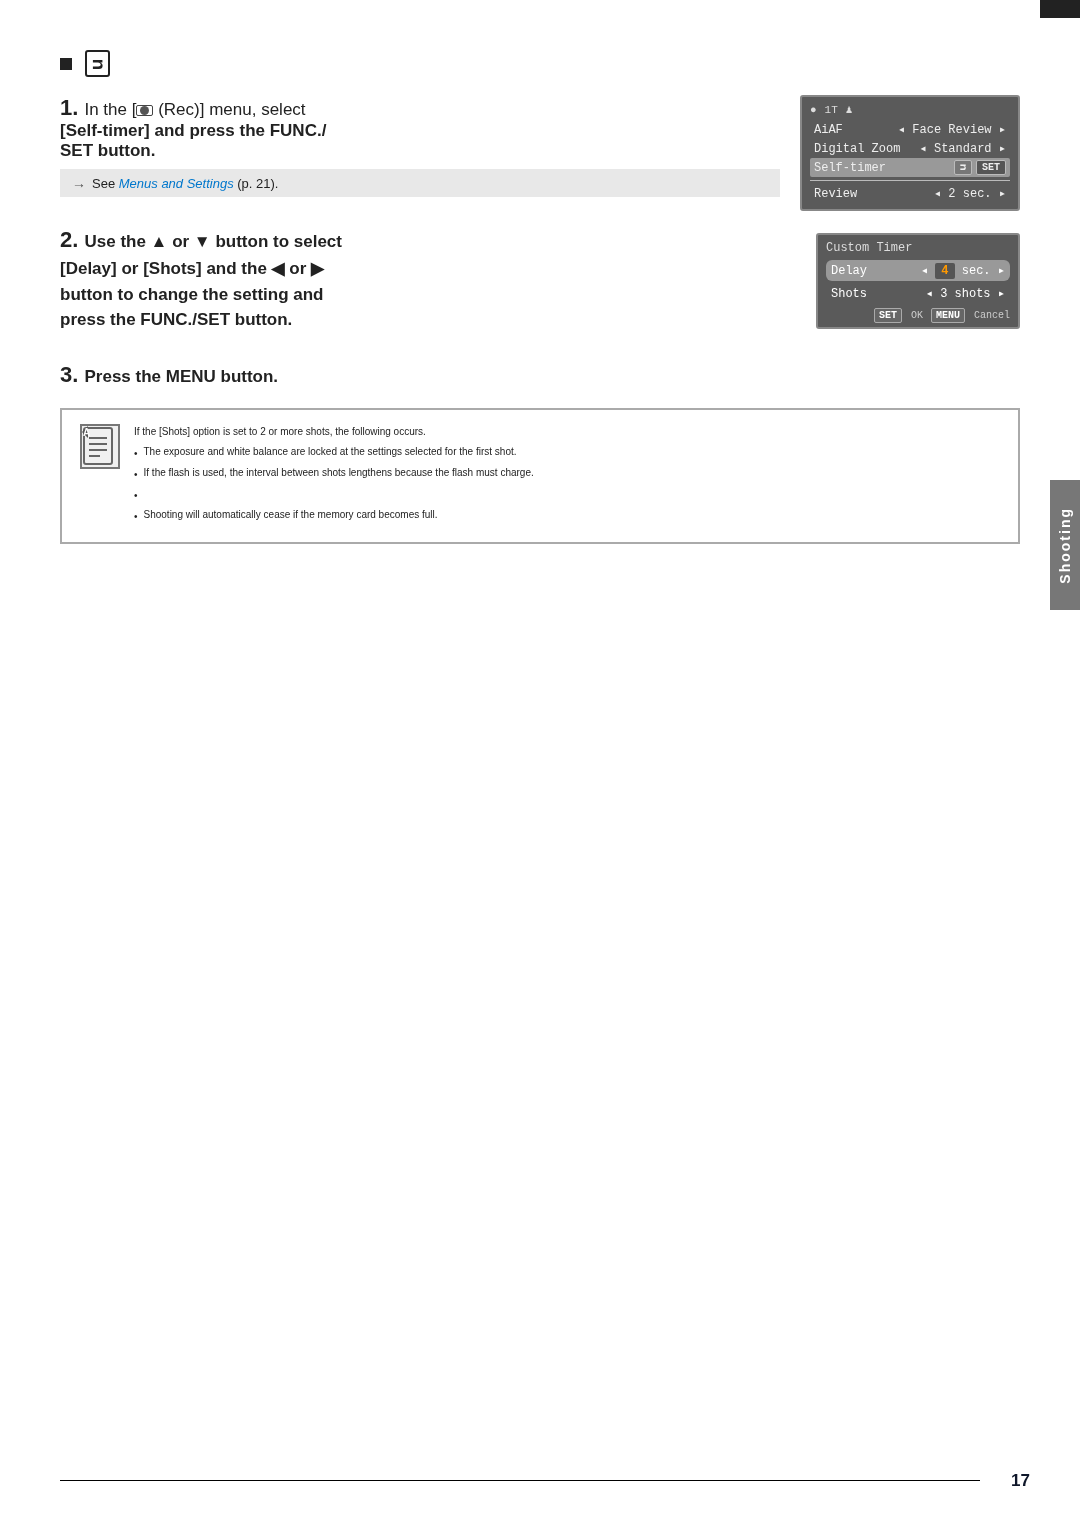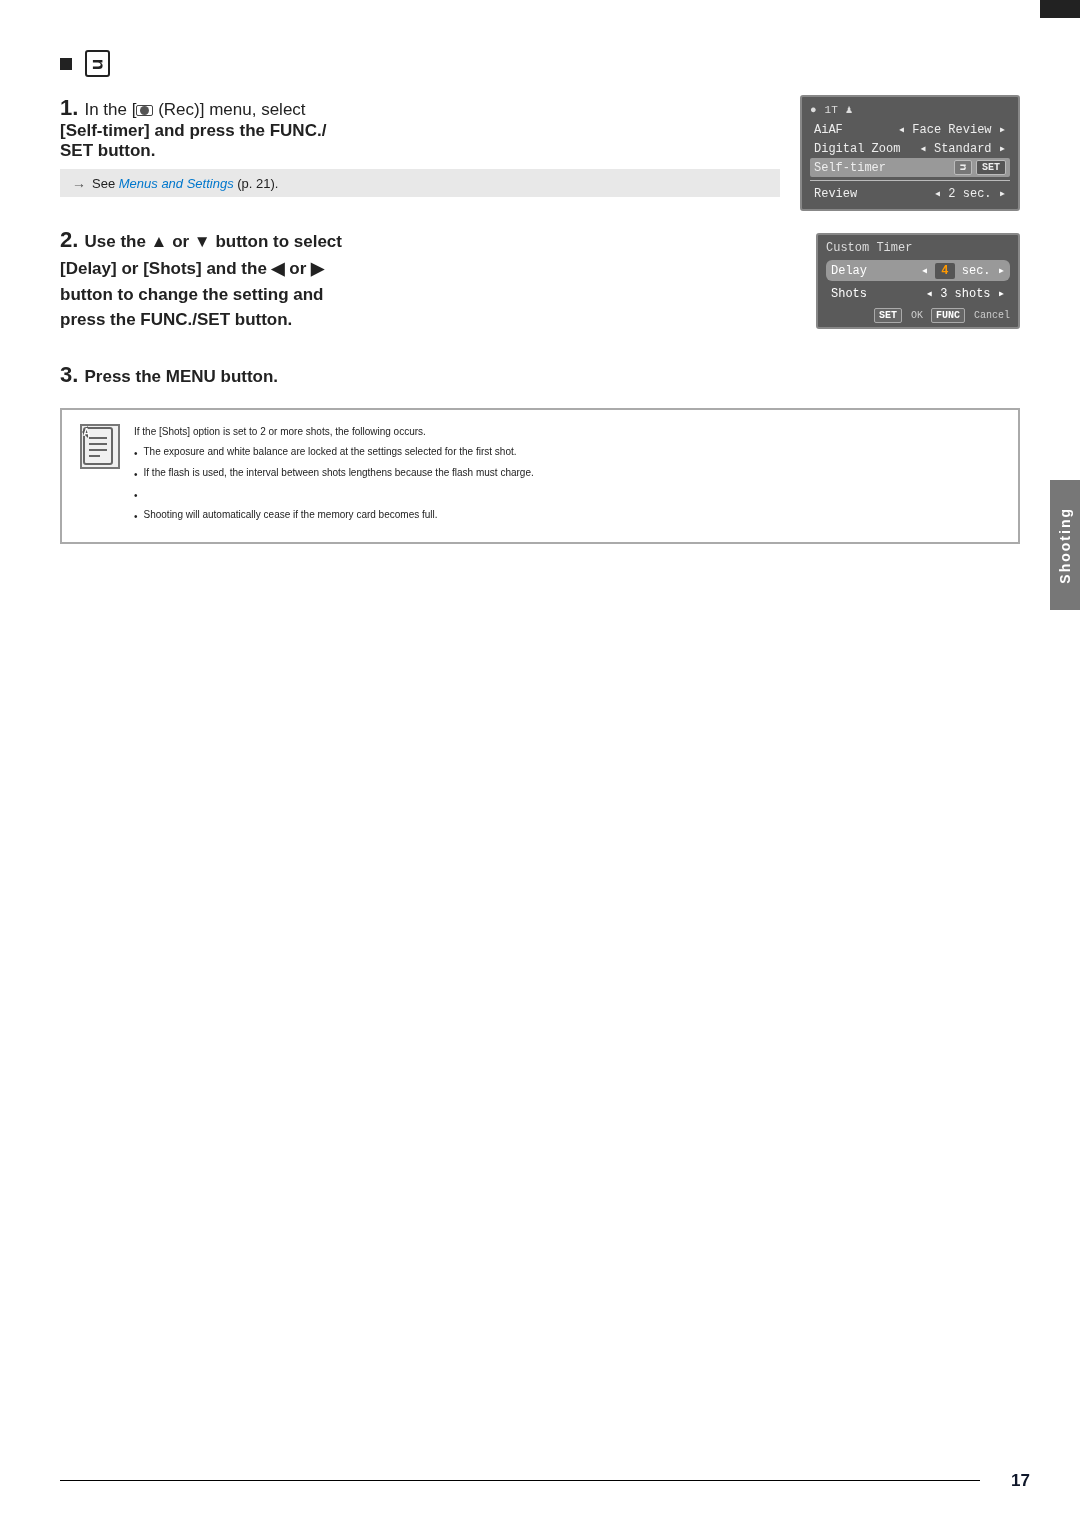--- a/index.html
+++ b/index.html
@@ -427,21 +427,21 @@
         </div>
         <div class="custom-timer-row">
           <span>Shots</span>
           <span>◂ 3 shots ▸</span>
         </div>
         <div class="custom-timer-footer">
           <span>
             <span class="footer-badge">SET</span> OK
           </span>
           <span>
-            <span class="footer-badge">FUNC</span> Cancel
+            <span class="footer-badge">MENU</span> Cancel
           </span>
         </div>
       </div>
     </div>
   </div>
 
   <div class="step3">
     <span class="step-num">3. </span>
     <span class="step3-text">Press the MENU button.</span>
   </div>

